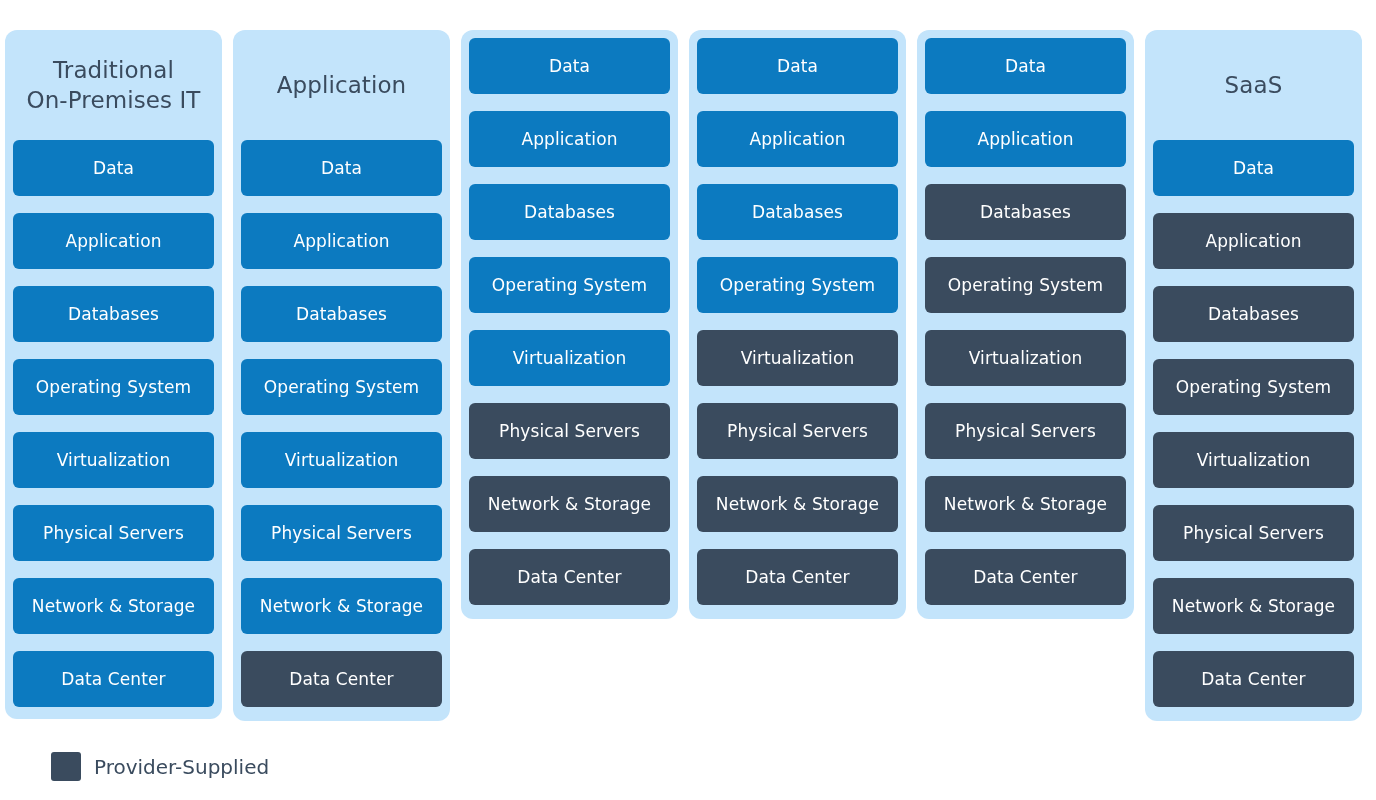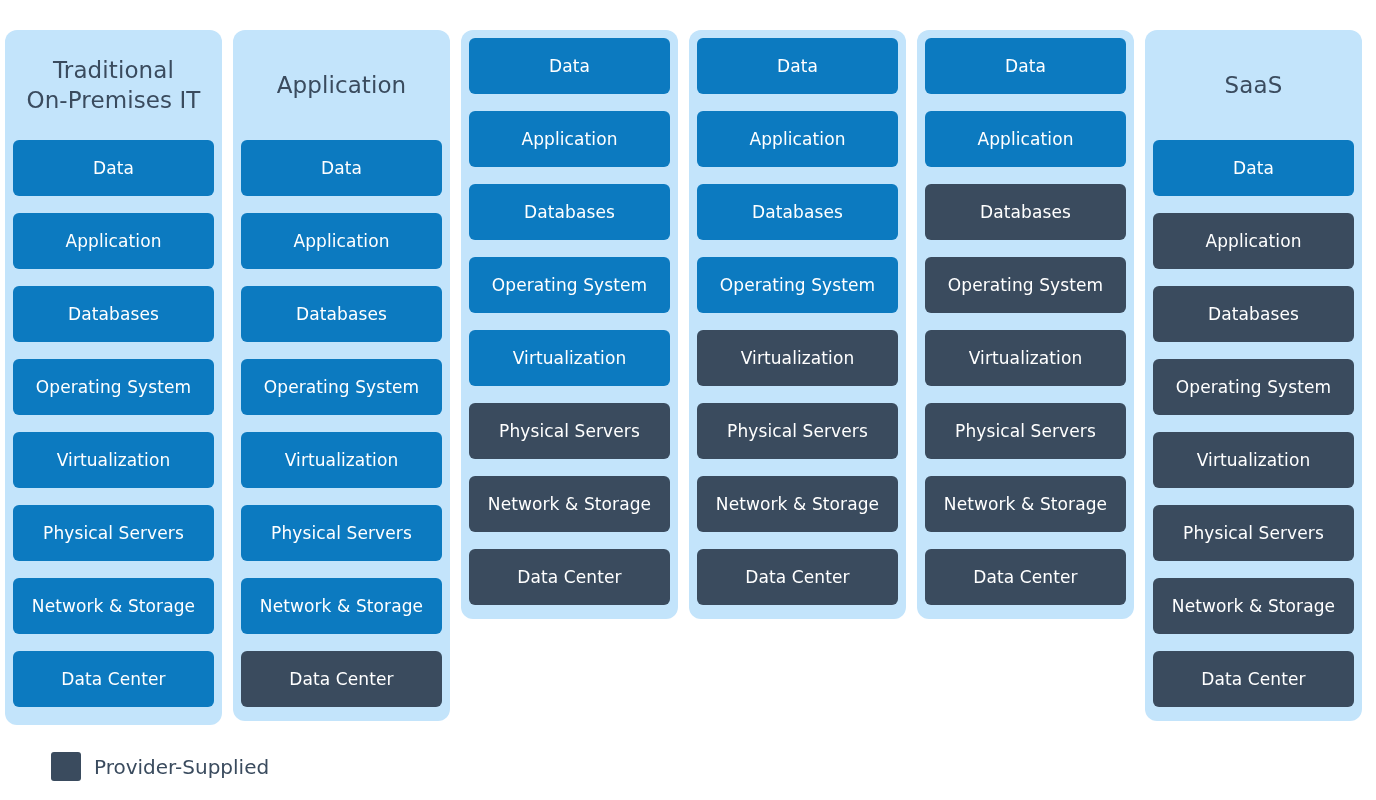--- a/index.html
+++ b/index.html
@@ -41,21 +41,21 @@
     box-sizing: border-box;
     background: #c3e4fb;
     border-radius: 12px;
     padding: 8px 8px 14px 8px;
     display: flex;
     flex-direction: column;
   }
 
   
   .column-card.short {
-    padding-bottom: 18px;
+    padding-bottom: 12px;
   }
 
   .column-header {
     height: 102px;
     display: flex;
     align-items: center;
     justify-content: center;
     text-align: center;
     color: #3a4b5e;
     font-size: 23px;

